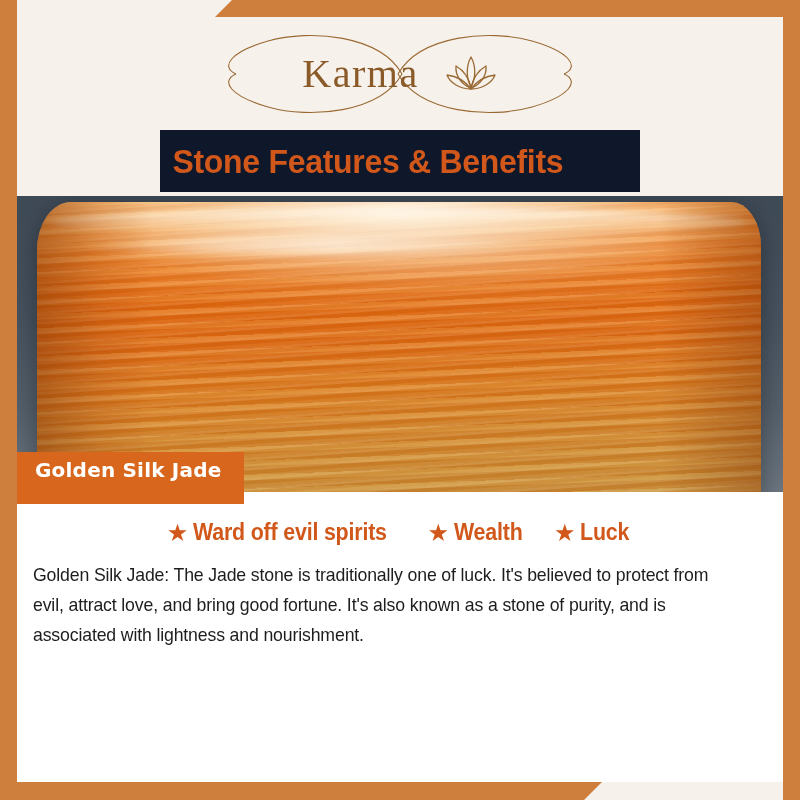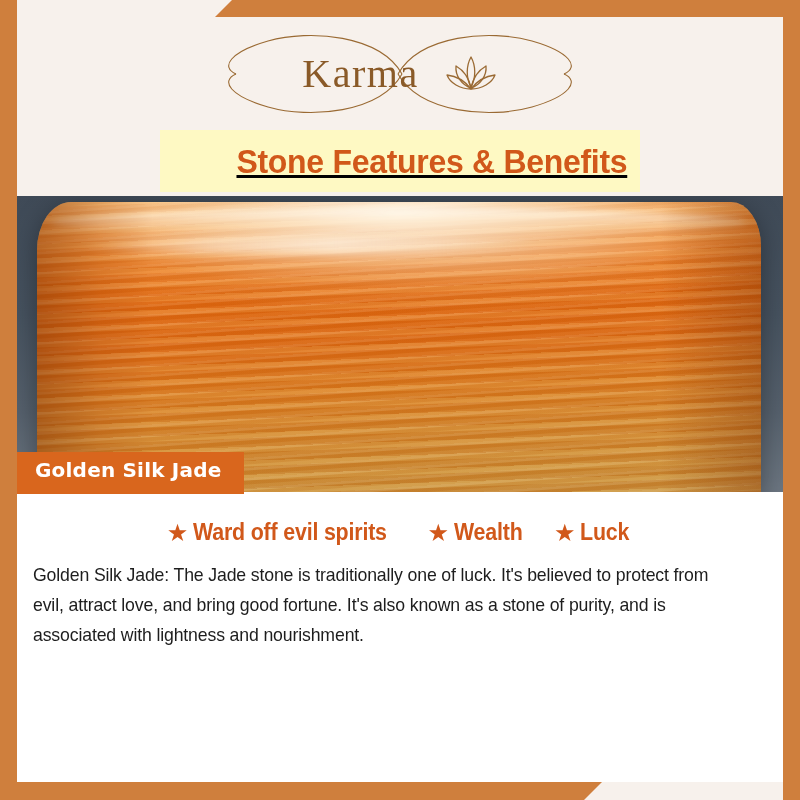--- a/index.html
+++ b/index.html
@@ -110,26 +110,25 @@
     display: block;
   }
 
   
   .banner {
     position: absolute;
     top: 130px;
     left: 160px;
     width: 480px;
     height: 62px;
-    background: #fef9c3;
-    display: flex;
-    align-items: center;
-    justify-content: flex-end;
+    background: #0f172a;
+    display: flex;
+    align-items: center;
+    justify-content: flex-start;
     z-index: 4;
-    text-decoration: underline;
   }
   .banner-title {
     font-family: "Liberation Sans Narrow", "Liberation Sans", sans-serif;
     font-weight: bold;
     font-size: 34px;
     color: #d1581a;
     letter-spacing: -0.3px;
     transform: scaleX(0.94);
     white-space: nowrap;
   }
@@ -244,21 +243,21 @@
         rgba(255,255,255,0) 100%);
     filter: blur(4px);
   }
 
   
   .badge {
     position: absolute;
     top: 452px;
     left: 17px;
     height: 36px;
-    padding: 0 22px 6px 18px;
+    padding: 0 22px 16px 18px;
     display: flex;
     align-items: center;
     background: #d9661d;
     z-index: 5;
   }
   .badge-label {
     color: #ffffff;
     font-size: 20px;
     font-weight: bold;
     letter-spacing: 0.2px;

